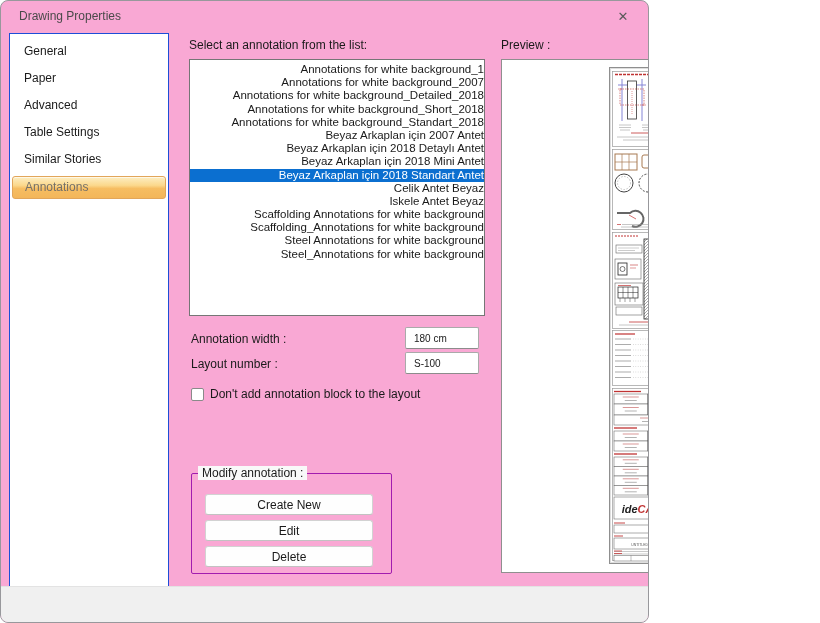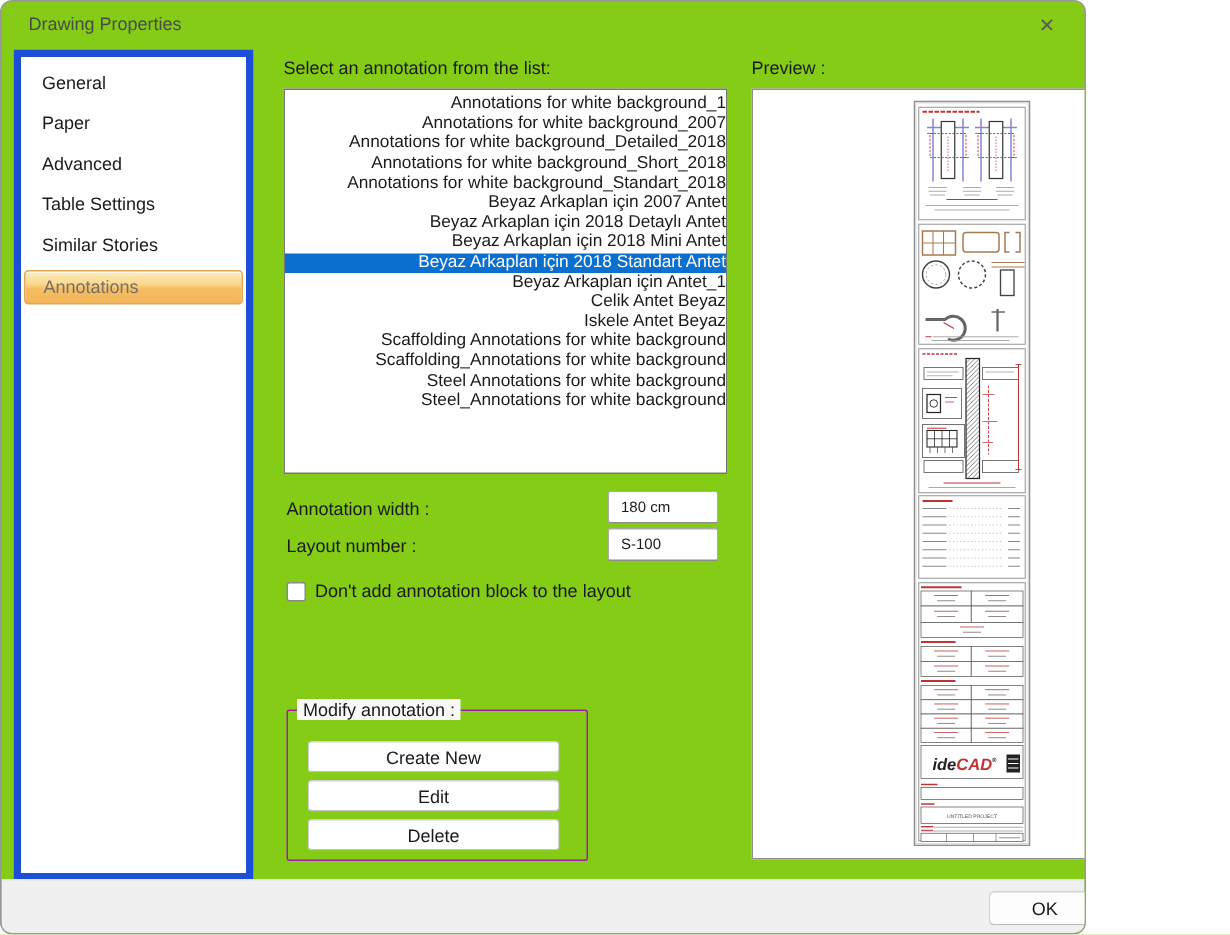--- a/index.html
+++ b/index.html
@@ -1,25 +1,25 @@
 <!DOCTYPE html>
 <html><head>
 <meta charset="utf-8">
 <style>
   html,body{margin:0;padding:0;background:#fff;}
   .dialog{
-    position:relative;width:724px;height:623px;box-sizing:border-box;
-    background:#84cc16;border:1px solid #98989c;border-radius:8px;overflow:hidden;
+    position:relative;width:649px;height:623px;box-sizing:border-box;
+    background:#f9a8d4;border:1px solid #98989c;border-radius:8px;overflow:hidden;
     font-family:"Liberation Sans",sans-serif;font-size:12px;color:#1a1a1a;
   }
   .title{position:absolute;left:18px;top:8px;color:#4a4a4a;}
   .close-btn{position:absolute;right:12px;top:5px;width:26px;height:22px;line-height:22px;
     text-align:center;color:#5a5a5a;font-size:13px;cursor:default;}
   .sidebar{position:absolute;left:8px;top:32px;width:160px;height:554px;background:#fff;
-    border:5px solid #1d4ed8;box-sizing:border-box;}
+    border:1px solid #1d4ed8;box-sizing:border-box;}
   .side-item{height:27px;line-height:27px;padding-left:14px;color:#1a1a1a;}
   .side-item:first-child{margin-top:4px;}
   .side-item.selected{height:21px;line-height:21px;margin:3px 2px;padding-left:12px;
     border:1px solid #e2a65a;border-radius:3px;color:#757068;
     background:linear-gradient(#fdeec3,#fbd88c 40%,#f6bd62 55%,#f3b65a);
     box-shadow:inset 0 1px 0 rgba(255,255,255,.6);}
   .lbl{position:absolute;white-space:nowrap;}
   .lbl-select{left:188px;top:37px;}
   .listbox{position:absolute;left:188px;top:58px;width:296px;height:257px;background:#fff;
     border:1px solid #767676;box-sizing:border-box;padding:3px 0 0 3px;overflow:hidden;
@@ -75,21 +75,20 @@
   <div class="listbox">
       <div class="list-item">Annotations for white background_1</div>
       <div class="list-item">Annotations for white background_2007</div>
       <div class="list-item">Annotations for white background_Detailed_2018</div>
       <div class="list-item">Annotations for white background_Short_2018</div>
       <div class="list-item">Annotations for white background_Standart_2018</div>
       <div class="list-item">Beyaz Arkaplan için 2007 Antet</div>
       <div class="list-item">Beyaz Arkaplan için 2018 Detaylı Antet</div>
       <div class="list-item">Beyaz Arkaplan için 2018 Mini Antet</div>
       <div class="list-item selected">Beyaz Arkaplan için 2018 Standart Antet</div>
-      <div class="list-item">Beyaz Arkaplan için Antet_1</div>
       <div class="list-item">Celik Antet Beyaz</div>
       <div class="list-item">Iskele Antet Beyaz</div>
       <div class="list-item">Scaffolding Annotations for white background</div>
       <div class="list-item">Scaffolding_Annotations for white background</div>
       <div class="list-item">Steel Annotations for white background</div>
       <div class="list-item">Steel_Annotations for white background</div>
     </div>
 
   <div class="lbl lbl-width">Annotation width :</div>
   <input class="textbox tb-width" value="180 cm" style="">

